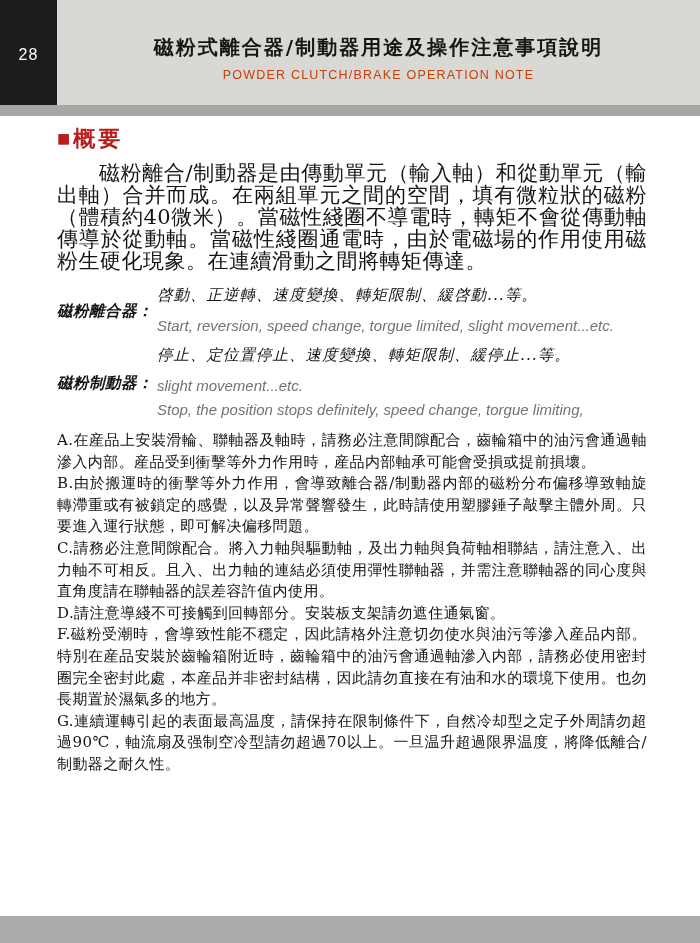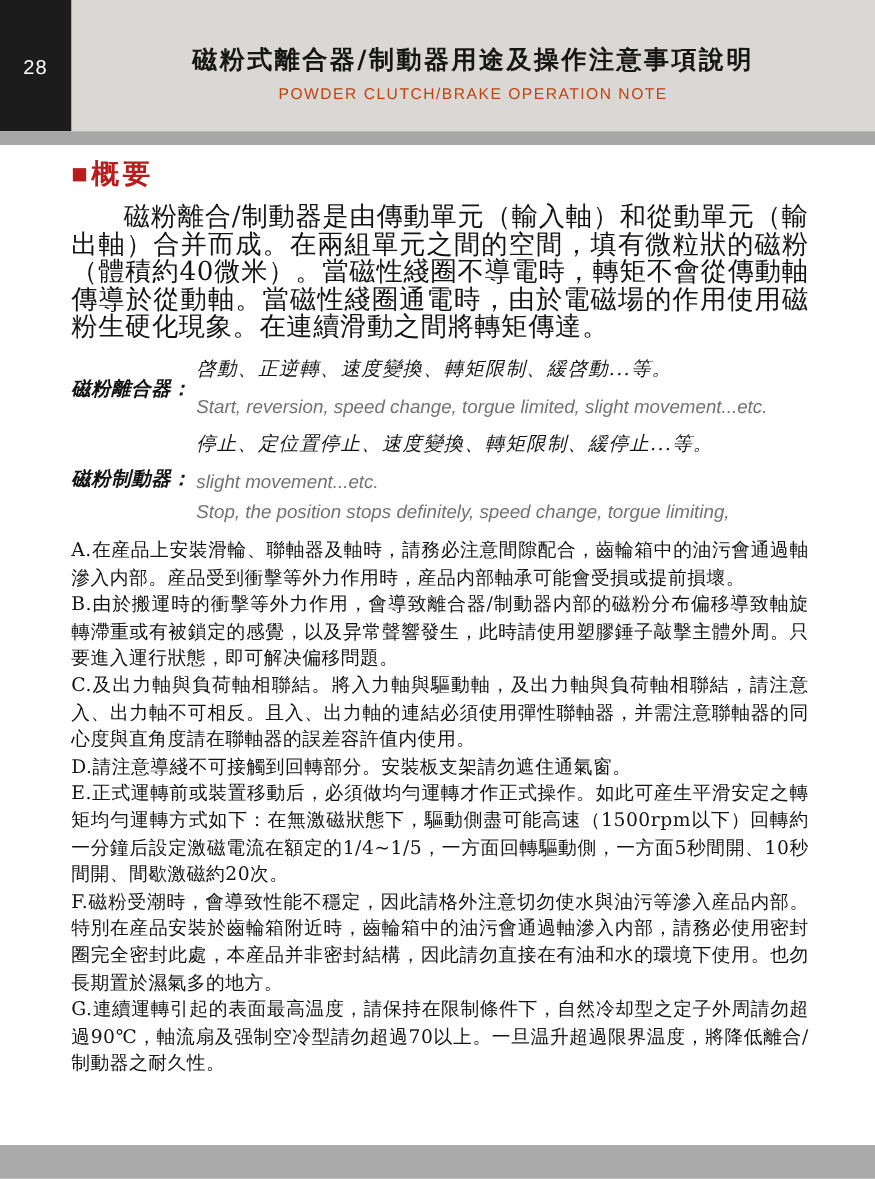--- a/index.html
+++ b/index.html
@@ -161,22 +161,21 @@
       <div class="usage-en">
         <div>slight movement...etc.</div>
         <div>Stop, the position stops definitely, speed change, torgue limiting,</div>
       </div>
     </div>
   </div>
 
   <div class="notes-body">
     <p class="note-item">A.在産品上安裝滑輪、聯軸器及軸時，請務必注意間隙配合，齒輪箱中的油污會通過軸滲入内部。産品受到衝擊等外力作用時，産品内部軸承可能會受損或提前損壞。</p>
     <p class="note-item">B.由於搬運時的衝擊等外力作用，會導致離合器/制動器内部的磁粉分布偏移導致軸旋轉滯重或有被鎖定的感覺，以及异常聲響發生，此時請使用塑膠錘子敲擊主體外周。只要進入運行狀態，即可解决偏移問題。</p>
-    <p class="note-item">C.及出力軸與負荷軸相聯結。將入力軸與驅動軸，及出力軸與負荷軸相聯結，請注意入、出力軸不可相反。且入、出力軸的連結必須使用彈性聯軸器，并需注意聯軸器的同心度與直角度請在聯軸器的誤差容許值内使用。</p>
+    <p class="note-item">C.請務必注意間隙配合。將入力軸與驅動軸，及出力軸與負荷軸相聯結，請注意入、出力軸不可相反。且入、出力軸的連結必須使用彈性聯軸器，并需注意聯軸器的同心度與直角度請在聯軸器的誤差容許值内使用。</p>
     <p class="note-item">D.請注意導綫不可接觸到回轉部分。安裝板支架請勿遮住通氣窗。</p>
-    <p class="note-item">E.正式運轉前或裝置移動后，必須做均勻運轉才作正式操作。如此可産生平滑安定之轉矩均勻運轉方式如下：在無激磁狀態下，驅動側盡可能高速（1500rpm以下）回轉約一分鐘后設定激磁電流在額定的1/4~1/5，一方面回轉驅動側，一方面5秒間開、10秒間開、間歇激磁約20次。</p>
     <p class="note-item">F.磁粉受潮時，會導致性能不穩定，因此請格外注意切勿使水與油污等滲入産品内部。特別在産品安裝於齒輪箱附近時，齒輪箱中的油污會通過軸滲入内部，請務必使用密封圈完全密封此處，本産品并非密封結構，因此請勿直接在有油和水的環境下使用。也勿長期置於濕氣多的地方。</p>
     <p class="note-item">G.連續運轉引起的表面最高温度，請保持在限制條件下，自然冷却型之定子外周請勿超過90℃，軸流扇及强制空冷型請勿超過70以上。一旦温升超過限界温度，將降低離合/制動器之耐久性。</p>
   </div>
 
 </div>
 
 <div class="footer-bar"></div>
 
 </body></html>

